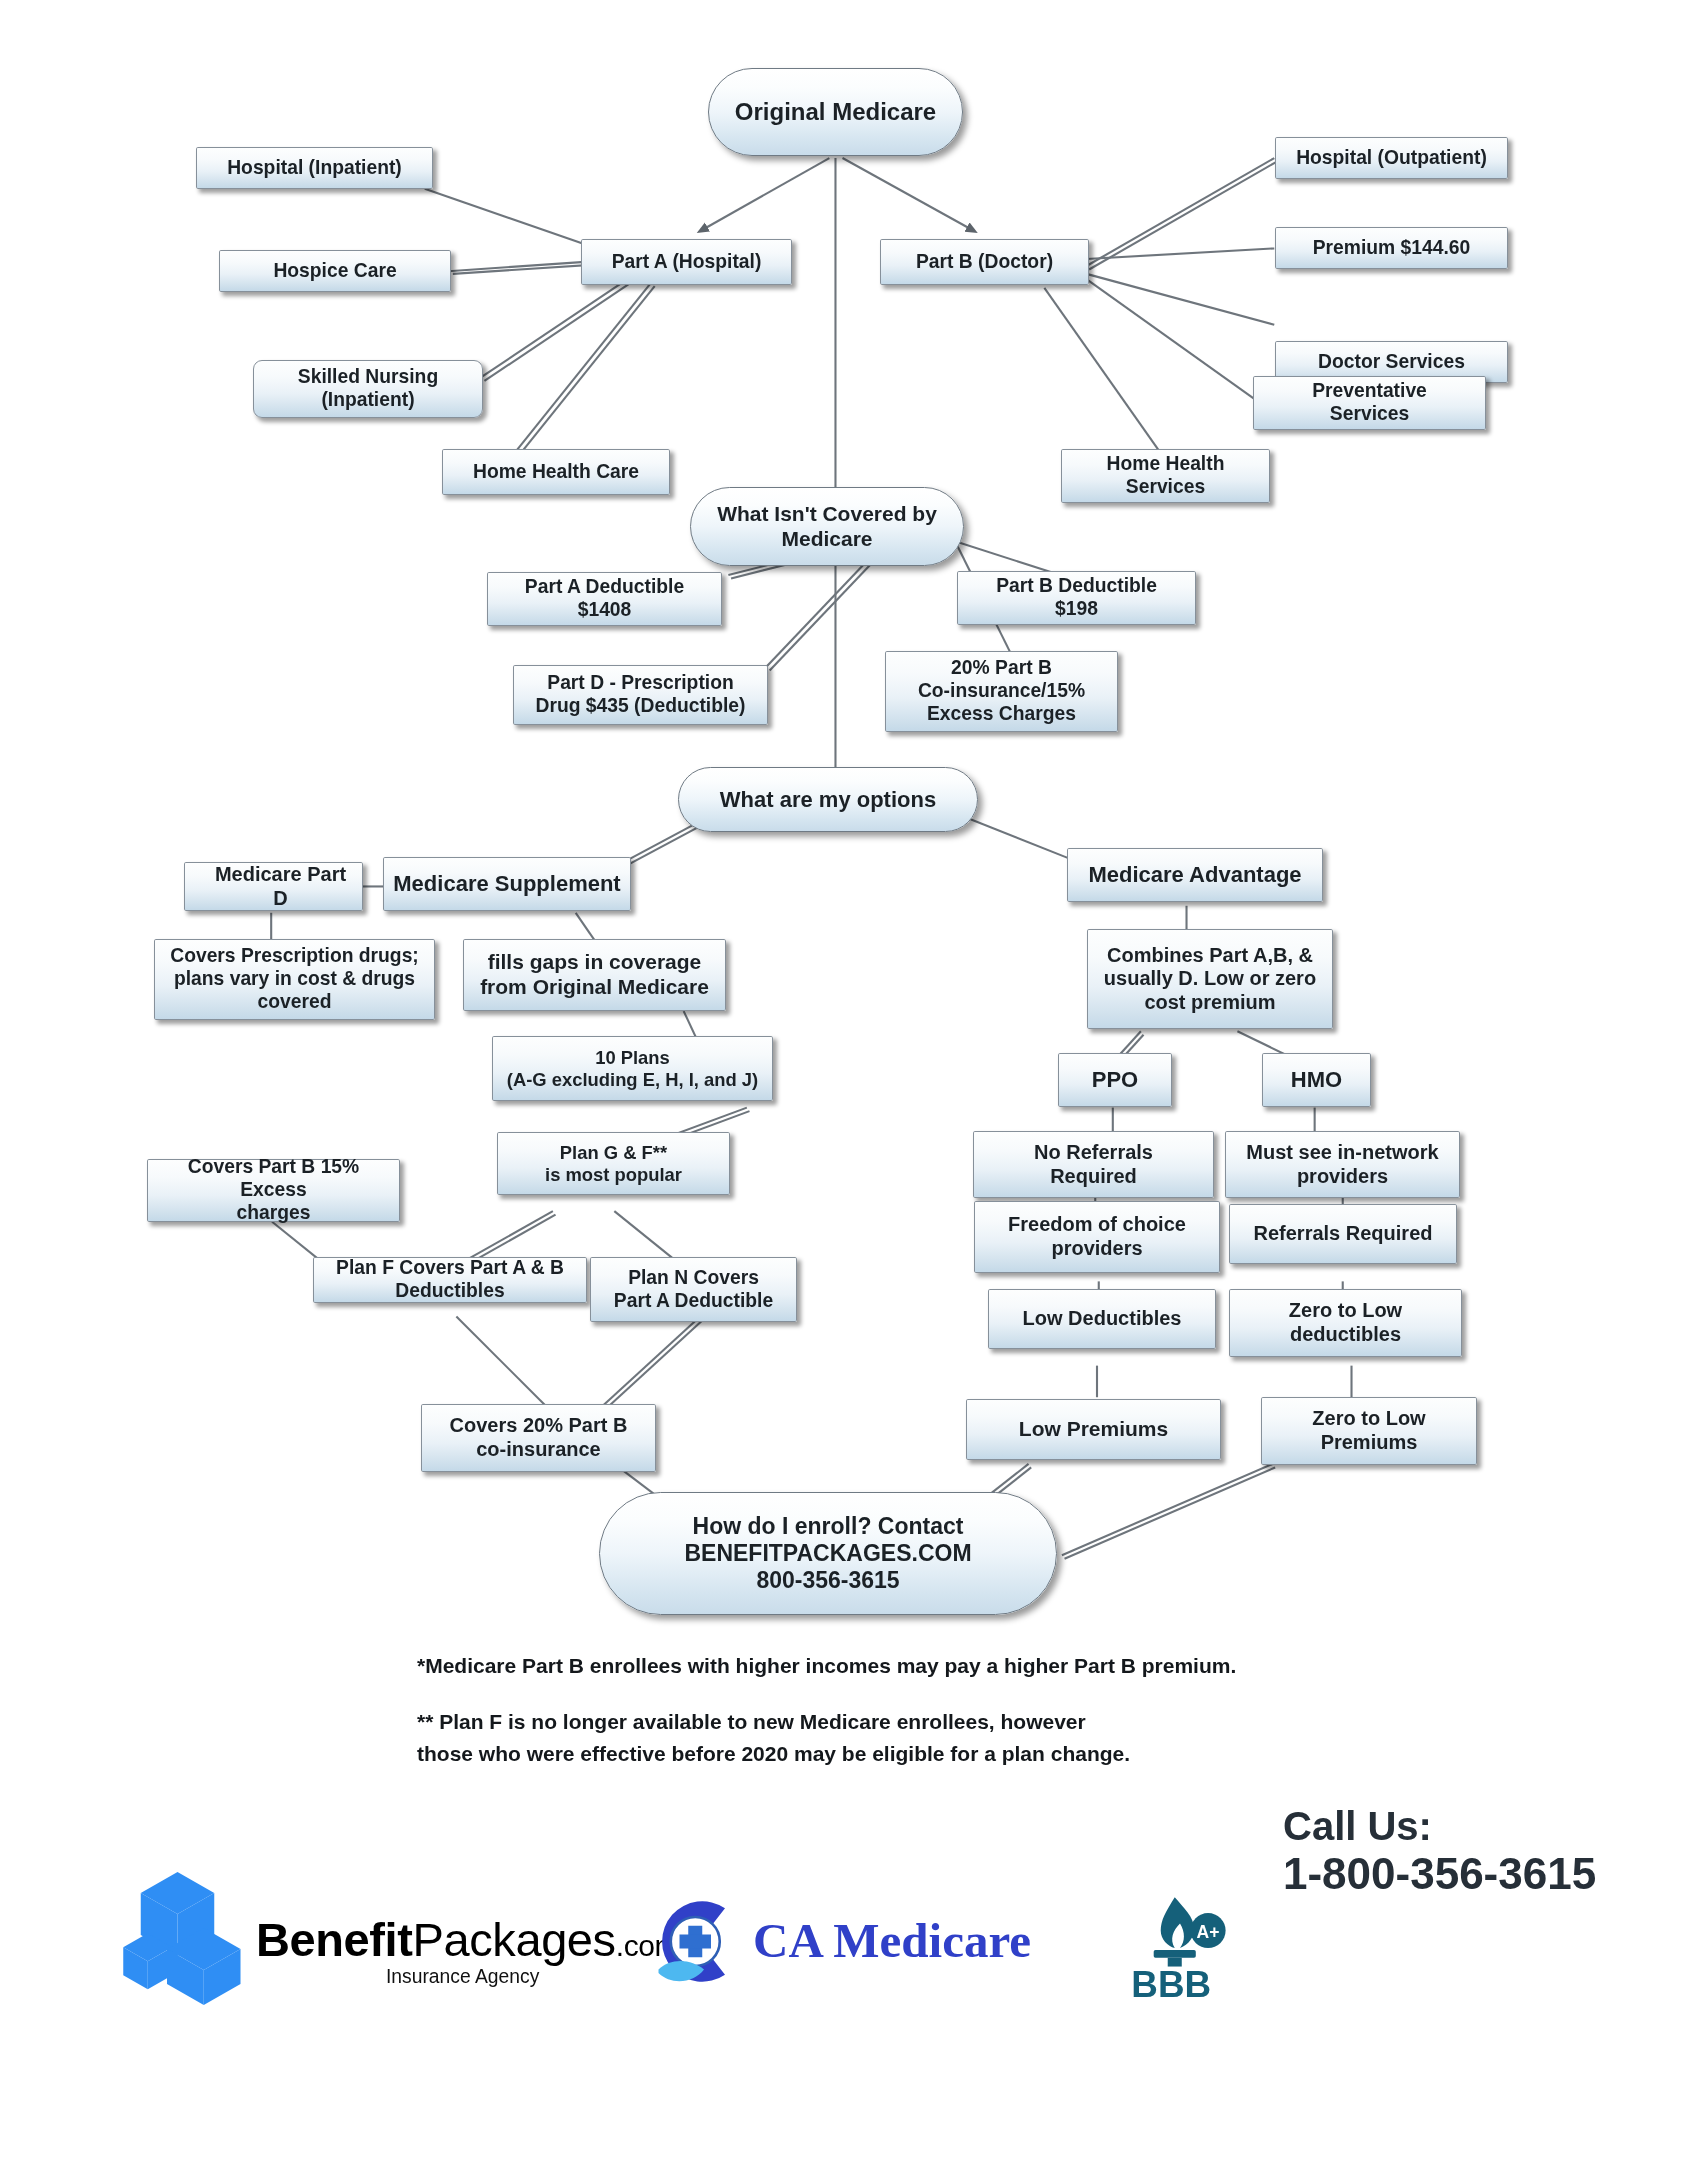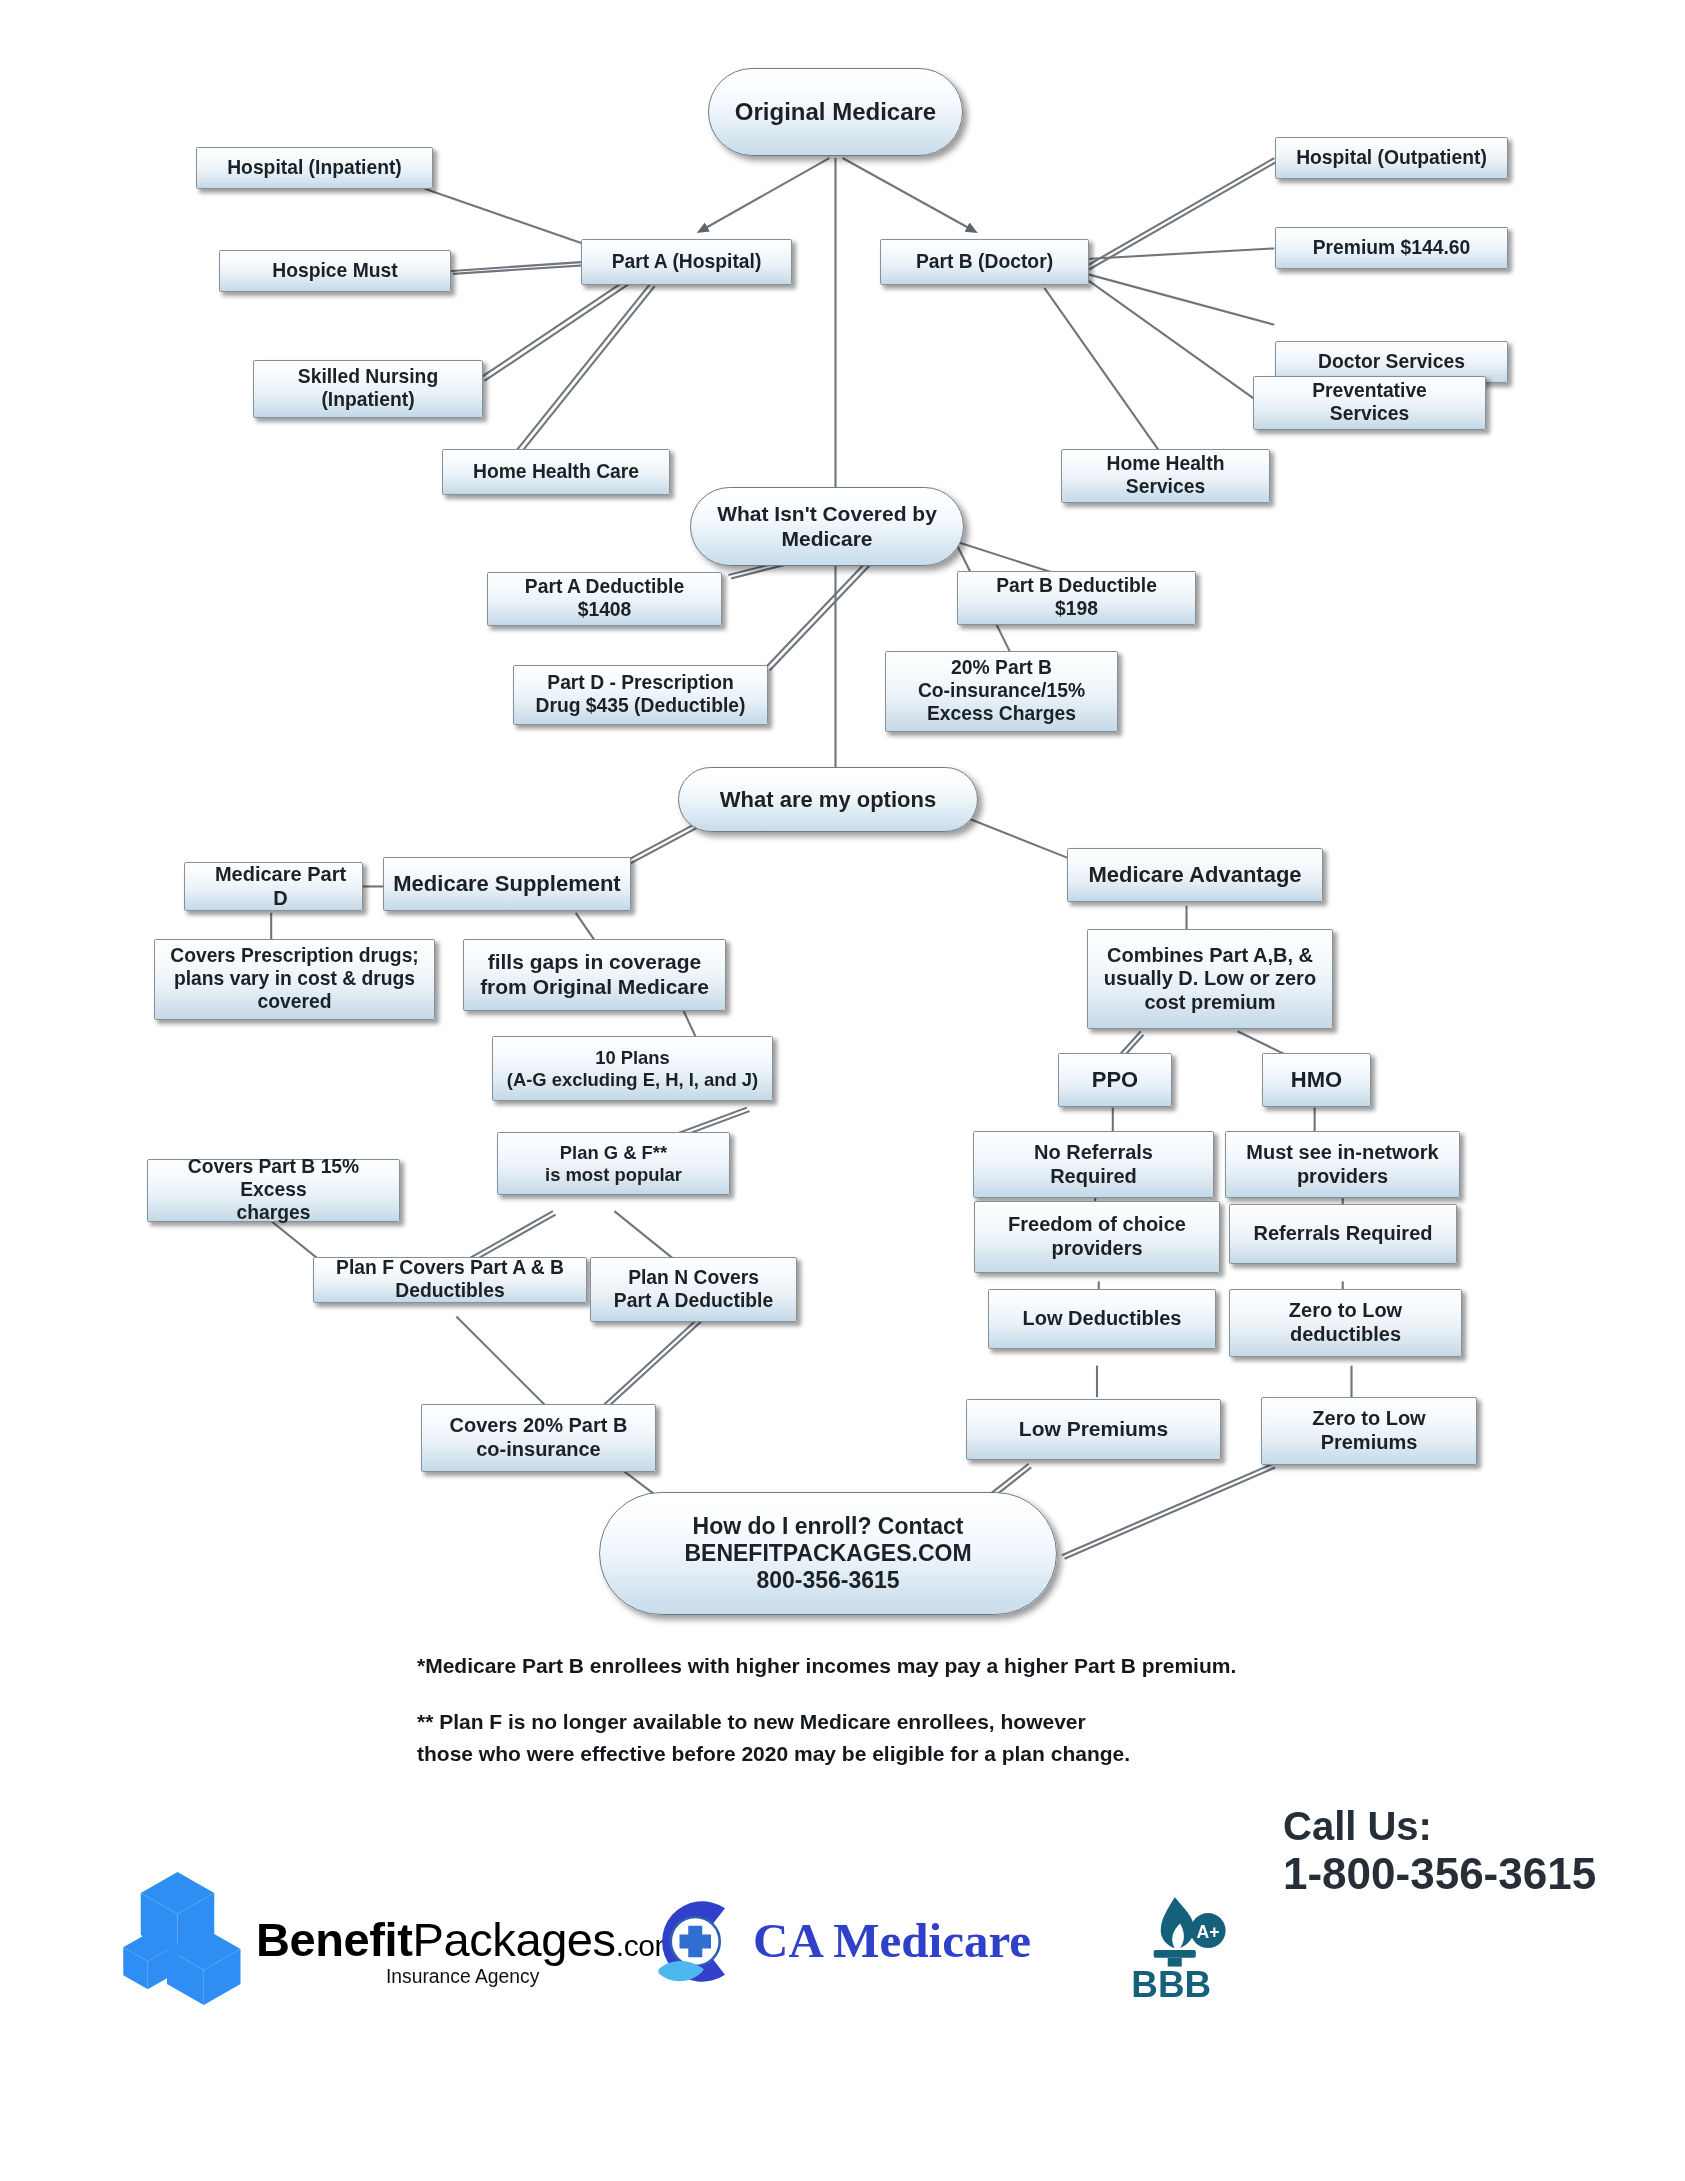--- a/index.html
+++ b/index.html
@@ -146,23 +146,23 @@
       <path d="M1175,1672 L1063,1760"></path>
       <path d="M1450,1668 L1210,1772"></path>
       <path d="M1453,1672 L1213,1776"></path>
     </g>
   </svg>
 
   <div class="node pill" style="left: 708px; top: 68px; width: 255px; height: 88px; font-size: 24px; white-space: pre-line;">Original Medicare</div>
 
   <div class="node rect" style="left: 188px; top: 147px; width: 237px; height: 42px; font-size: 19.3px; white-space: pre-line; margin-left: 8px;">Hospital (Inpatient)</div>
 
-  <div class="node rect" style="left: 219px; top: 250px; width: 232px; height: 42px; font-size: 19.3px; white-space: pre-line;">Hospice Must</div>
-
-  <div class="node rect" style="left: 253px; top: 360px; width: 230px; height: 58px; font-size: 19.3px; white-space: pre-line;">Skilled Nursing
+  <div class="node rect" style="left: 219px; top: 250px; width: 232px; height: 42px; font-size: 19.3px; white-space: pre-line;">Hospice Care</div>
+
+  <div class="node rect" style="left: 253px; top: 360px; width: 230px; height: 58px; font-size: 19.3px; white-space: pre-line; border-radius: 9px;">Skilled Nursing
 (Inpatient)</div>
 
   <div class="node rect" style="left: 442px; top: 449px; width: 228px; height: 46px; font-size: 19.3px; white-space: pre-line;">Home Health Care</div>
 
   <div class="node rect" style="left: 581px; top: 239px; width: 211px; height: 46px; font-size: 19.3px; white-space: pre-line;">Part A (Hospital)</div>
 
   <div class="node rect" style="left: 880px; top: 239px; width: 209px; height: 46px; font-size: 19.3px; white-space: pre-line;">Part B (Doctor)</div>
 
   <div class="node rect" style="left: 1275px; top: 137px; width: 233px; height: 42px; font-size: 19.3px; white-space: pre-line;">Hospital (Outpatient)</div>
 

